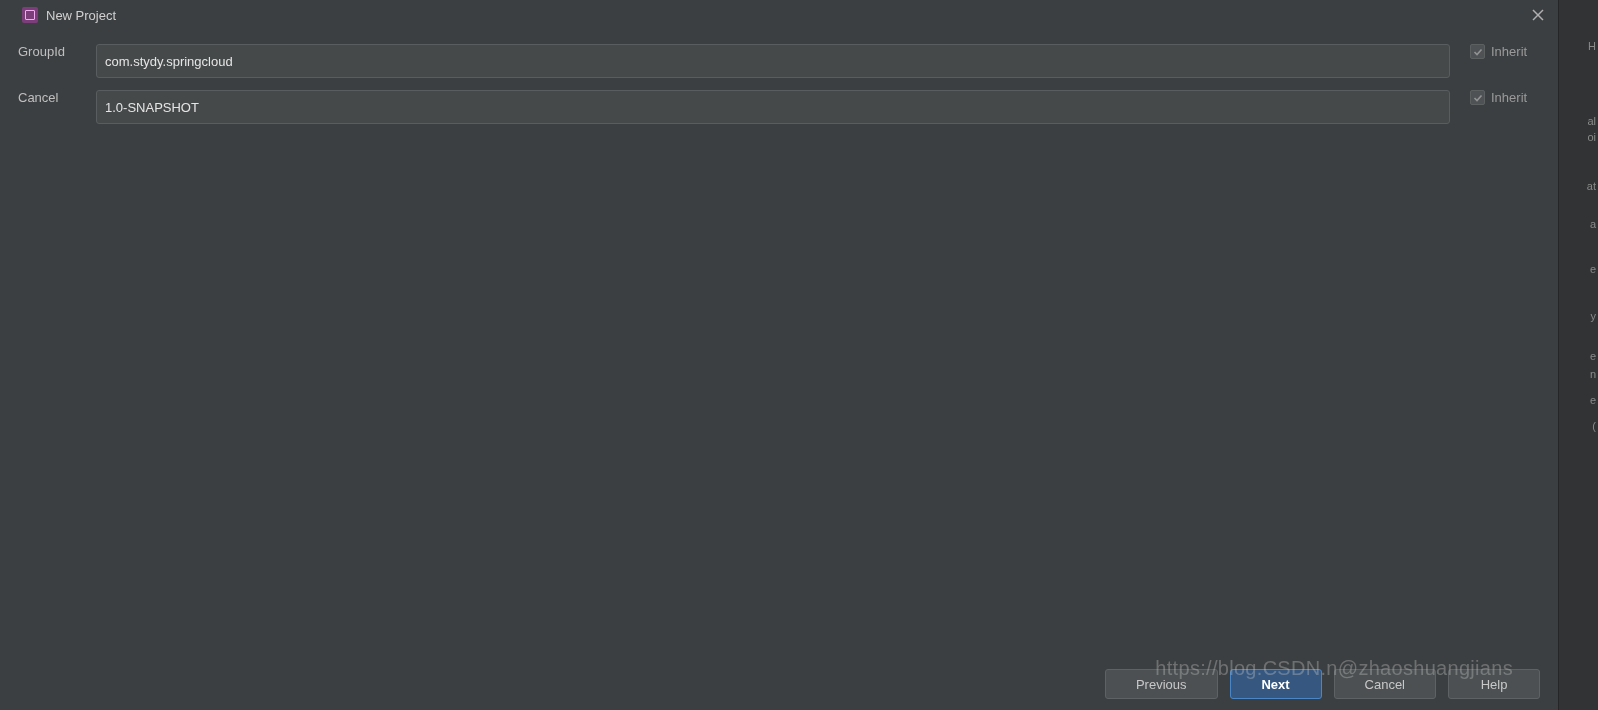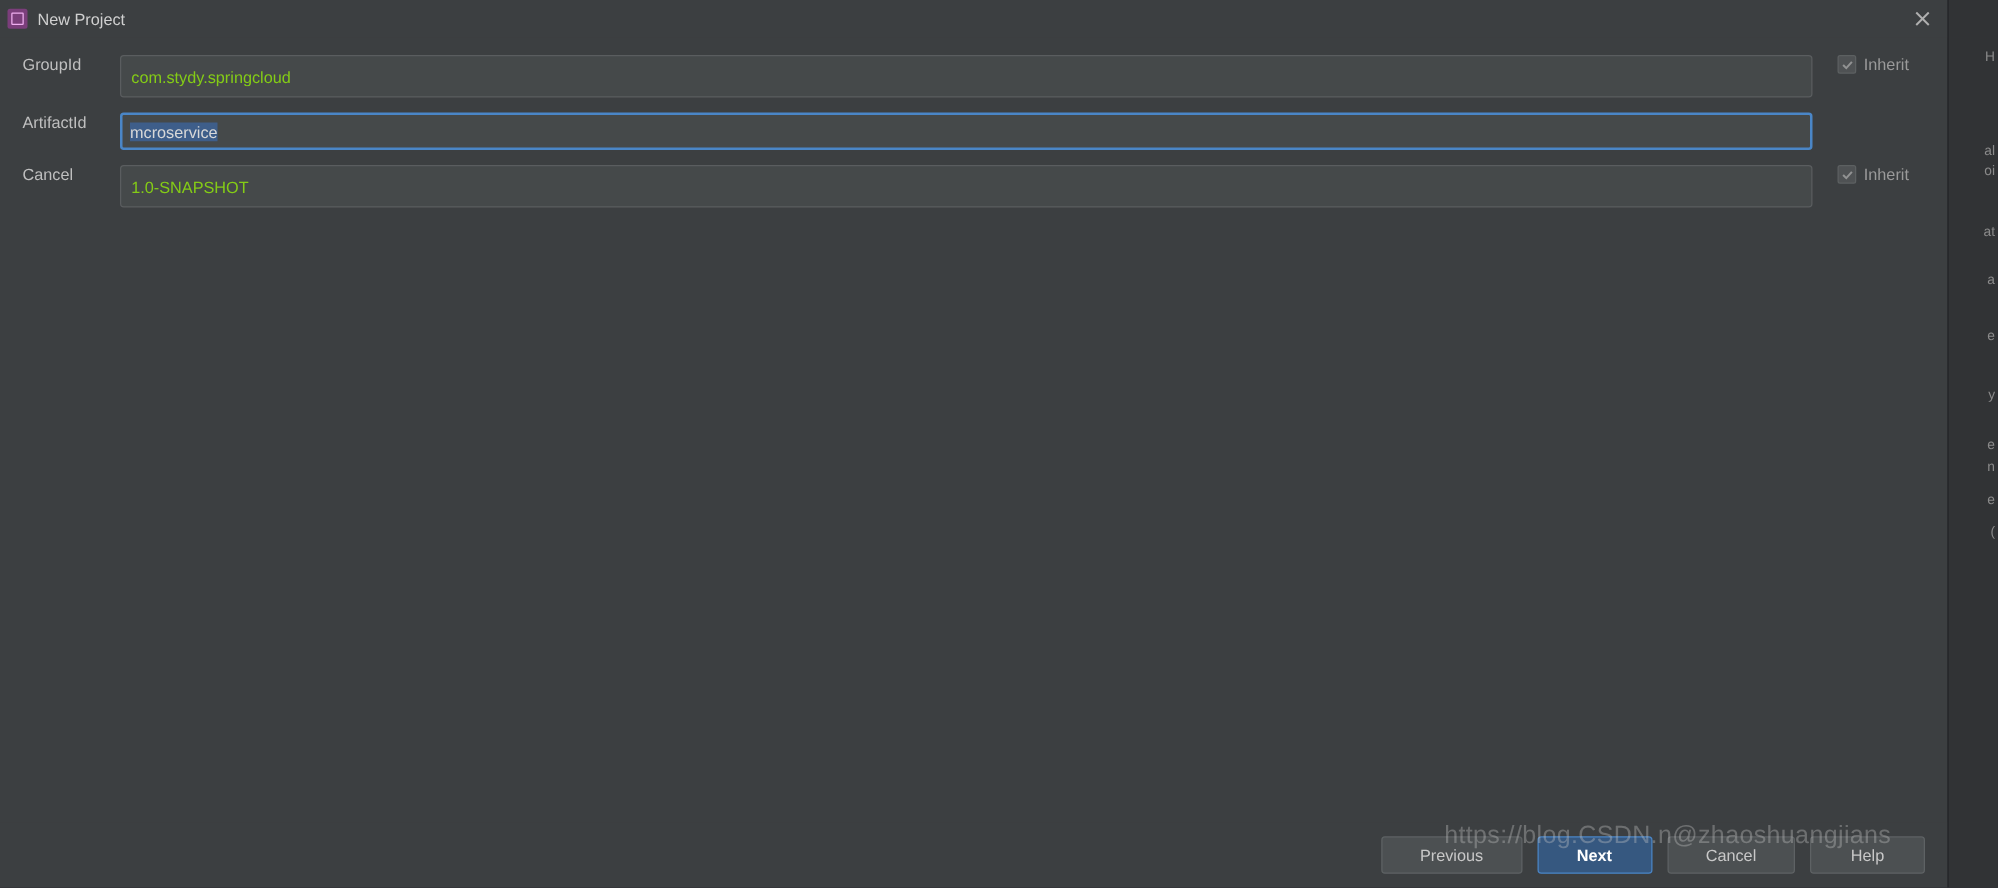--- a/index.html
+++ b/index.html
@@ -25,21 +25,21 @@
       background: #3c3f41;
       display: flex;
       flex-direction: column;
       position: relative;
     }
     .titlebar {
       height: 30px;
       background: #3c3f41;
       display: flex;
       align-items: center;
-      padding: 0 6px;
+      padding: 0 22px;
       gap: 8px;
       position: relative;
     }
     .titlebar .icon-box {
       width: 16px;
       height: 16px;
       background: #7b3e7b;
       border-radius: 2px;
       display: flex;
       align-items: center;
@@ -90,21 +90,21 @@
     .row .input-wrap {
       flex: 1;
     }
     .row input[type="text"] {
       width: 100%;
       height: 30px;
       background: #45494a;
       border: 1px solid #5a5d5f;
       border-radius: 3px;
       padding: 16px 8px;
-      color: #84cc16;
+      color: #e5e5e5;
       font-size: 13px;
       outline: none;
     }
     .selected-text {
       display: inline-block;
       background: #3e5e8a;
       color: #d8d8d8;
       padding: 0 0;
     }
     .artifact-field {
@@ -224,32 +224,20 @@
         <div class="checkbox-cell">
           <div class="checkbox">
             <svg viewBox="0 0 10 10">
               <polyline points="1.5,5 4,7.5 8.5,2.5" fill="none" stroke="#c0c0c0" stroke-width="1.6"></polyline>
             </svg>
           </div>
           <span class="checkbox-label">Inherit</span>
         </div>
       </div>
 
-      <div class="row">
-        <div class="label">ArtifactId</div>
-        <div class="input-wrap">
-          <div class="artifact-field">
-            <span class="selected-text">mcroservice</span>
-          </div>
-        </div>
-        <div class="checkbox-cell" style="visibility:hidden;">
-          <div class="checkbox"></div>
-            <span class="checkbox-label">Inherit</span>
-        </div>
-      </div>
 
       <div class="row">
         <div class="label">Cancel</div>
         <div class="input-wrap">
           <input type="text" value="1.0-SNAPSHOT" style="">
         </div>
         <div class="checkbox-cell">
           <div class="checkbox">
             <svg viewBox="0 0 10 10">
               <polyline points="1.5,5 4,7.5 8.5,2.5" fill="none" stroke="#c0c0c0" stroke-width="1.6"></polyline>

